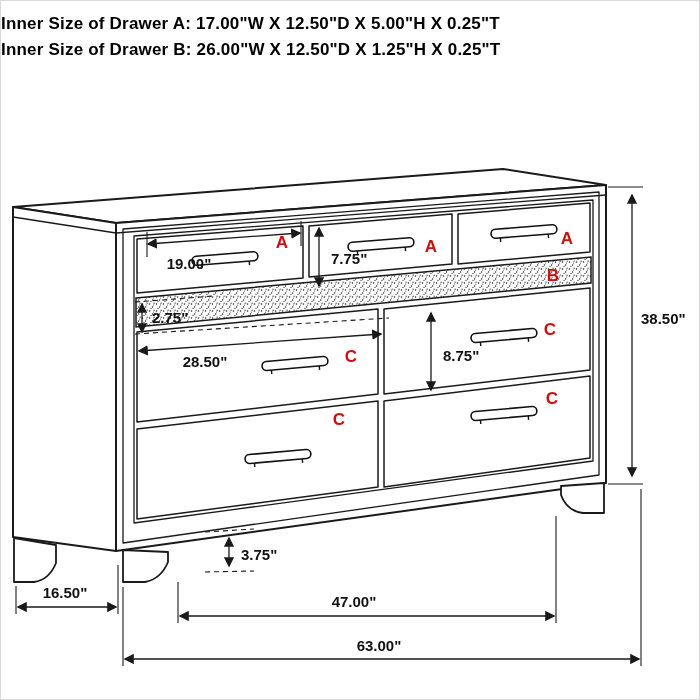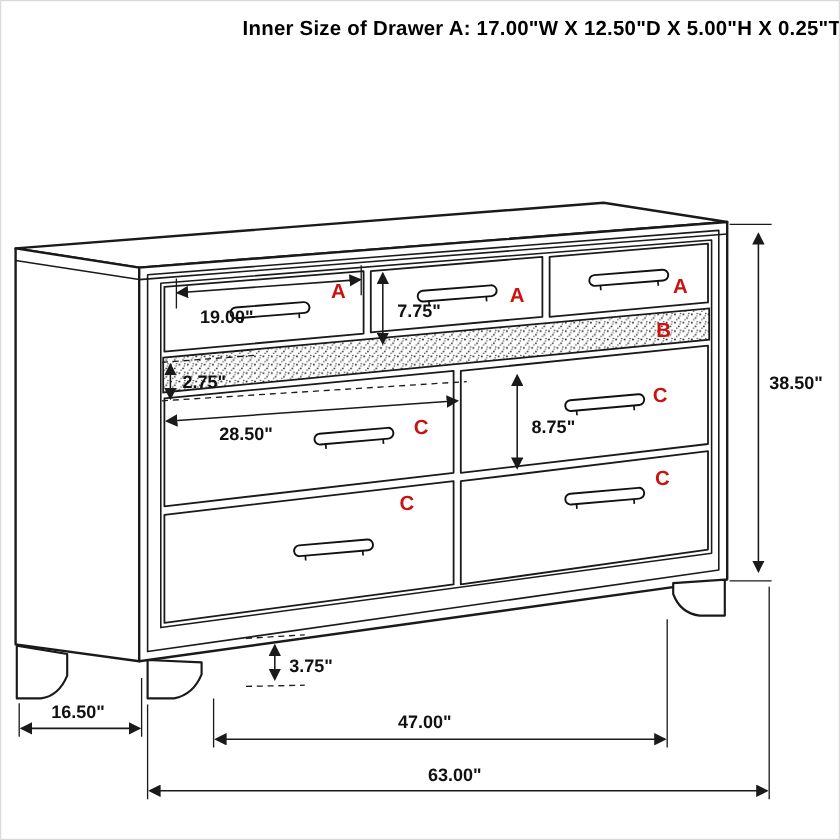--- a/index.html
+++ b/index.html
@@ -2,21 +2,21 @@
 <html><head>
 <meta charset="utf-8">
 <style>
   html,body{margin:0;padding:0;background:#fff;}
   .frame{
     position:relative;width:700px;height:700px;background:#ffffff;
     box-sizing:border-box;border:1px solid #d9d9d9;overflow:hidden;
     font-family:"Liberation Sans", sans-serif;
   }
   .header{
-    position:absolute;top:10px;left:0;width:700px;text-align:right;z-index:2;
+    position:absolute;top:10px;left:0;width:700px;text-align:left;z-index:2;
   }
   .spec-line{
     font-size:17px;font-weight:bold;color:#000;line-height:26px;
     letter-spacing:.2px;
   }
   svg{position:absolute;top:0;left:0;}
   .case{fill:#ffffff;stroke:#1a1a1a;stroke-width:2;stroke-linejoin:round;}
   .mold{fill:none;stroke:#1a1a1a;stroke-width:1.3;stroke-linejoin:round;}
   .drawer{fill:#ffffff;stroke:#1a1a1a;stroke-width:1.5;stroke-linejoin:round;}
   .glitter{stroke:#1a1a1a;stroke-width:1.5;}
@@ -27,20 +27,21 @@
   .dimtxt{font-family:"Liberation Sans",sans-serif;font-size:15px;font-weight:bold;fill:#111;}
   .lbl{font-family:"Liberation Sans",sans-serif;font-size:17px;font-weight:bold;fill:#cc1111;}
 </style>
 </head>
 <body>
 
 <div class="frame">
 
   <div class="header">
     <div class="spec-line">Inner Size of Drawer A: 17.00"W X 12.50"D X 5.00"H X 0.25"T</div>
+    <div class="spec-line">Inner Size of Drawer B: 26.00"W X 12.50"D X 1.25"H X 0.25"T</div>
   </div>
 
   <svg width="700" height="700" viewBox="0 0 700 700">
     <defs>
       <marker id="ah" viewBox="0 0 10 10" refX="8.5" refY="5" markerWidth="8" markerHeight="8" orient="auto-start-reverse">
         <path d="M0 0 L10 5 L0 10 Z" fill="#1a1a1a"></path>
       </marker>
       <pattern id="speckle" width="7" height="7" patternUnits="userSpaceOnUse">
         <rect width="7" height="7" fill="#ffffff"></rect>
         <circle cx="1.5" cy="2" r="0.8" fill="#222"></circle>

